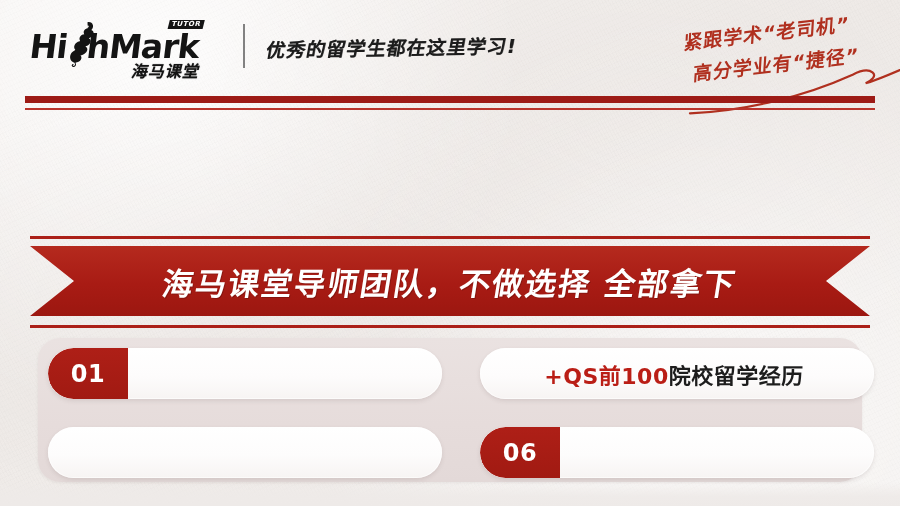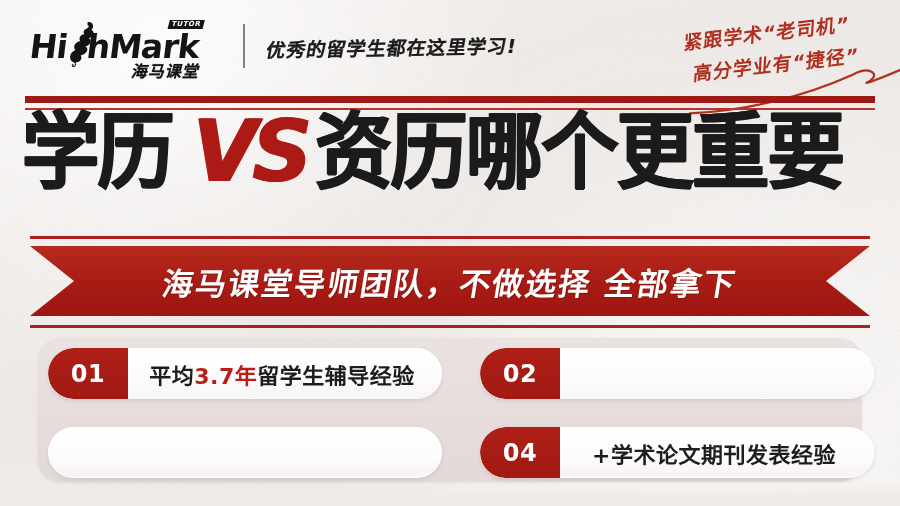--- a/index.html
+++ b/index.html
@@ -223,51 +223,44 @@
     <svg class="swoosh" viewBox="0 0 250 36">
       <path d="M4 30 C 60 34, 120 26, 170 10 C 178 7, 186 6, 190 10 C 194 14, 188 18, 182 20 C 192 19, 214 12, 246 2" fill="none" stroke="#b0301f" stroke-width="2.2" stroke-linecap="round"></path>
     </svg>
   </div>
 
   <div class="rule-wrap">
     <div class="rule-thick"></div>
     <div class="rule-thin"></div>
   </div>
 
-  <div class="headline">
-    <span class="hl-seg">学历</span>
-    <span class="hl-vs">VS</span>
-    <span class="hl-seg">资历哪个更重要</span>
-  </div>
 
   <div class="ribbon-zone">
     <div class="ribbon-rule top"></div>
     <div class="ribbon">
       <span class="ribbon-text">海马课堂导师团队，不做选择 全部拿下</span>
     </div>
     <div class="ribbon-rule bottom"></div>
   </div>
 
   <div class="panel"></div>
 
   <div class="pill-grid">
 
     <div class="pill">
       <div class="pill-badge">01</div>
-      <div class="pill-text"><span>平均</span><span class="hi">3.7</span><span class="hi">年</span><span>留学生辅导经验</span></div>
-    </div>
-
-    <div class="pill">
-      <div class="pill-badge">02</div>
-    </div>
-
-    <div class="pill">
-    </div>
-
-    <div class="pill">
-      <div class="pill-badge">04</div>
-      <div class="pill-text"><span></span><span class="hi"></span><span class="hi"></span><span>+学术论文期刊发表经验</span></div>
+    </div>
+
+    <div class="pill">
+      <div class="pill-text"><span></span><span class="hi">+QS前100</span><span class="hi"></span><span>院校留学经历</span></div>
+    </div>
+
+    <div class="pill">
+    </div>
+
+    <div class="pill">
+      <div class="pill-badge">06</div>
     </div>
 
   </div>
 
   <div class="bottom-edge"></div>
 </div>
 
 </body></html>

